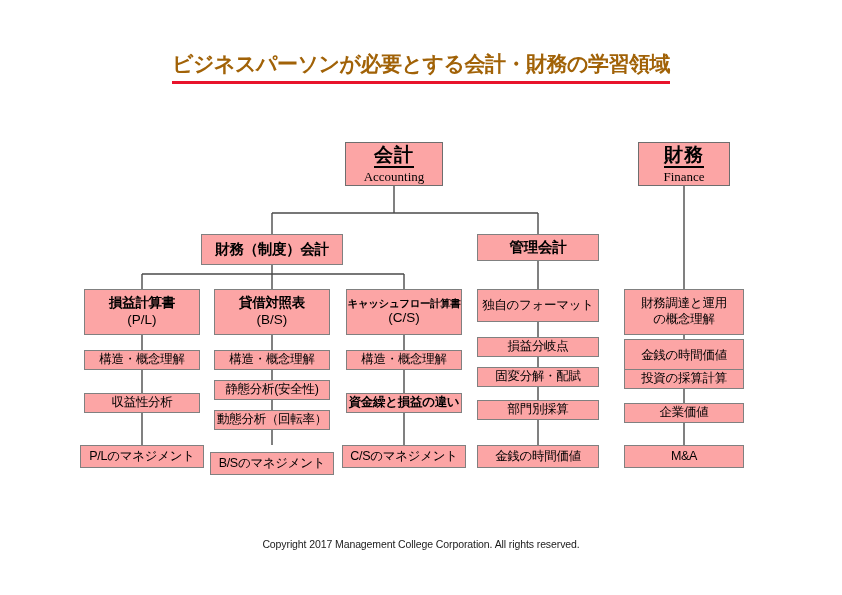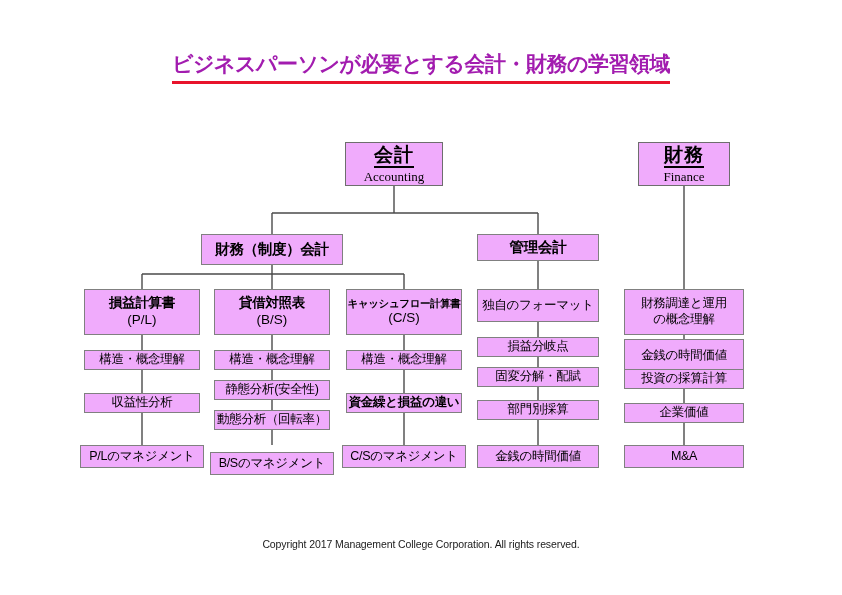--- a/index.html
+++ b/index.html
@@ -20,40 +20,40 @@
     position: absolute;
     left: 0; top: 50px;
     width: 842px;
     text-align: center;
   }
   #title-text {
     display: inline-block;
     font-size: 21px;
     font-weight: bold;
     letter-spacing: -0.5px;
-    color: #a21caf;
+    color: #a16207;
     padding-bottom: 3px;
     border-bottom: 3px solid #e8132b;
     white-space: nowrap;
   }
 
   
   #wires {
     position: absolute;
     left: 0; top: 0;
     width: 842px; height: 595px;
     pointer-events: none;
   }
   #wires line, #wires path { stroke: #4a4a4a; stroke-width: 1.4px; fill: none; }
 
   
   .node {
     position: absolute;
     border: 1.3px solid #808080;
-    background: #f0abfc;
+    background: #fca5a5;
     display: flex;
     flex-direction: column;
     align-items: center;
     justify-content: center;
     text-align: center;
     color: #000000;
     line-height: 1.25;
     z-index: 2;
   }
   .node .ja { display: block; white-space: nowrap; }

